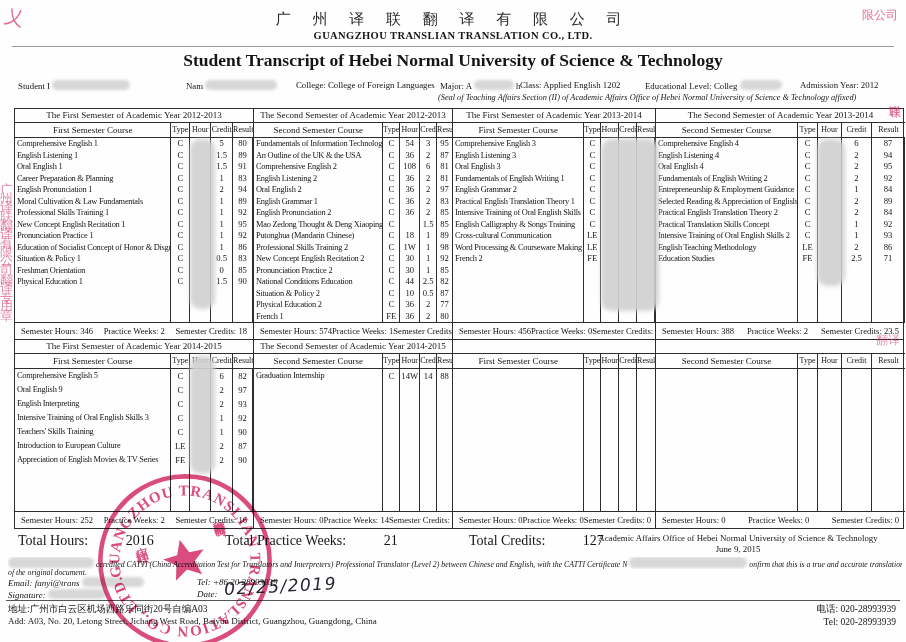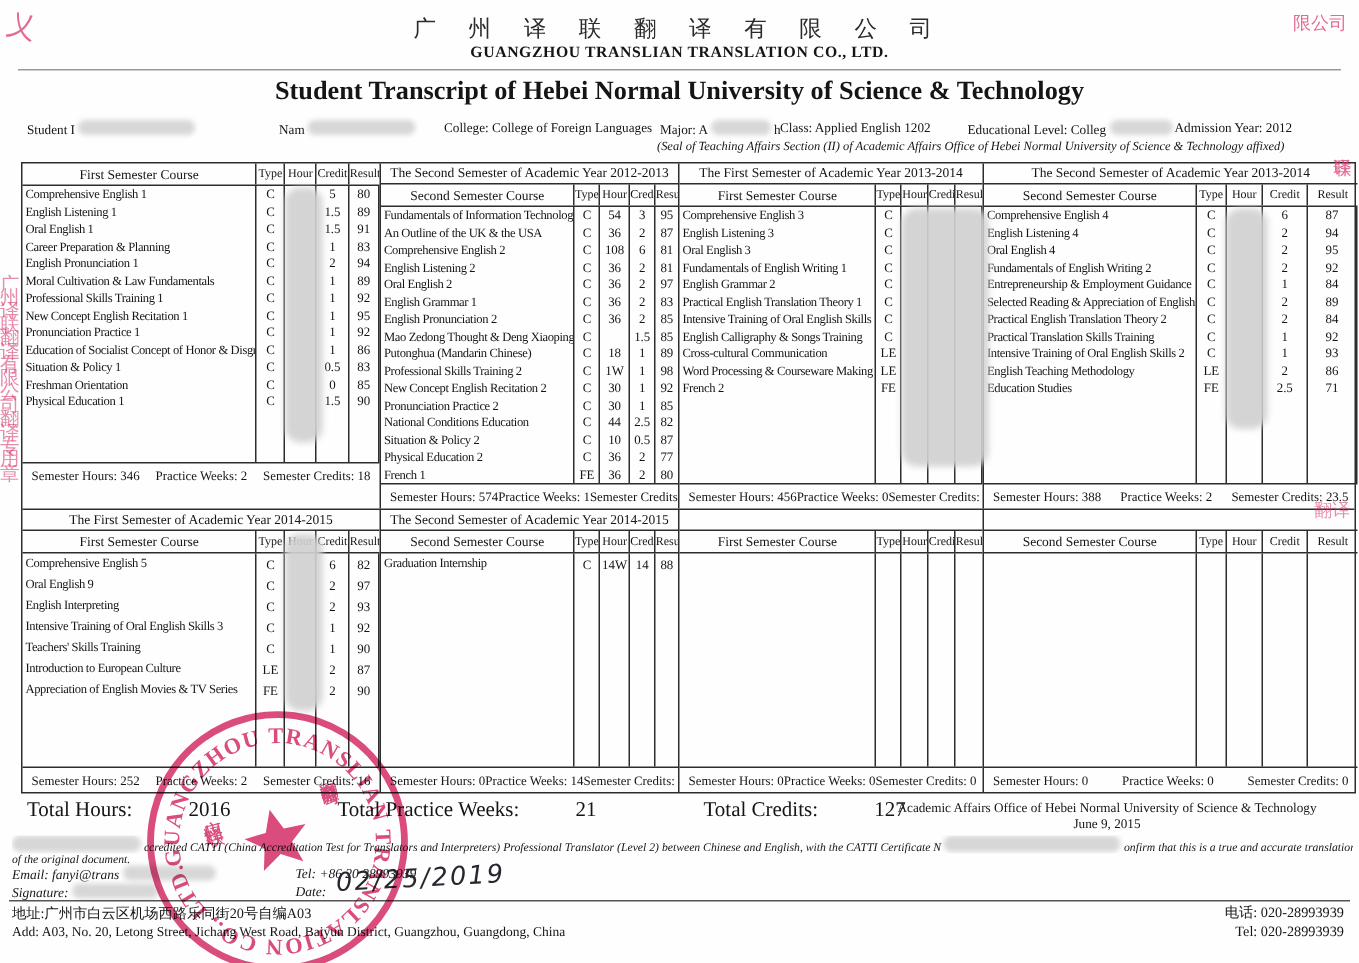--- a/index.html
+++ b/index.html
@@ -80,26 +80,27 @@
   <div class="abs info" style="left:440px;">
     <span>Major: A</span>
     <span class="redact" style="width:40px;"></span>
     <span>h</span>
   </div>
   <div class="abs info" style="left:520px;">Class: Applied English 1202</div>
   <div class="abs info" style="left:645px;">
     <span>Educational Level: Colleg</span>
     <span class="redact" style="width:42px;"></span>
   </div>
-  <div class="abs info" style="left:783px;">Admission Year: 2012</div>
+  <div class="abs info" style="left:800px;">Admission Year: 2012</div>
   <div class="abs seal-note-1">(Seal of Teaching Affairs Section (II) of Academic Affairs Office of Hebei Normal University of Science &amp; Technology affixed)</div>
 
   <div id="table">
       <div class="band">
         <div class="group" style="width: 239px;">
+          <div class="g-title">The First Semester of Academic Year 2012-2013</div>
           <div class="g-head">
             <div class="g-cell course" style="width: 157px;">First Semester Course</div>
             <div class="g-cell" style="width: 19px;">Type</div>
             <div class="g-cell" style="width: 21px;">Hour</div>
             <div class="g-cell" style="width: 22px;">Credit</div>
             <div class="g-cell" style="width: 20px;">Result</div>
           </div>
           <div class="g-body" style="height: 184px;">
             <div class="g-col course" style="width: 157px;">
               <div class="b-cell" style="height: 11.5px; line-height: 11.5px;">Comprehensive English 1</div>
@@ -385,21 +386,21 @@
           </div>
           <div class="g-body" style="height: 184px;">
             <div class="g-col course" style="width: 142px;">
               <div class="b-cell" style="height: 11.5px; line-height: 11.5px;">Comprehensive English 4</div>
               <div class="b-cell" style="height: 11.5px; line-height: 11.5px;">English Listening 4</div>
               <div class="b-cell" style="height: 11.5px; line-height: 11.5px;">Oral English 4</div>
               <div class="b-cell" style="height: 11.5px; line-height: 11.5px;">Fundamentals of English Writing 2</div>
               <div class="b-cell" style="height: 11.5px; line-height: 11.5px;">Entrepreneurship &amp; Employment Guidance</div>
               <div class="b-cell" style="height: 11.5px; line-height: 11.5px;">Selected Reading &amp; Appreciation of English Works</div>
               <div class="b-cell" style="height: 11.5px; line-height: 11.5px;">Practical English Translation Theory 2</div>
-              <div class="b-cell" style="height: 11.5px; line-height: 11.5px;">Practical Translation Skills Training</div>
+              <div class="b-cell" style="height: 11.5px; line-height: 11.5px;">Practical Translation Skills Concept</div>
               <div class="b-cell" style="height: 11.5px; line-height: 11.5px;">Intensive Training of Oral English Skills 2</div>
               <div class="b-cell" style="height: 11.5px; line-height: 11.5px;">English Teaching Methodology</div>
               <div class="b-cell" style="height: 11.5px; line-height: 11.5px;">Education Studies</div>
             </div>
             <div class="g-col" style="width: 20px;">
               <div class="b-cell" style="height: 11.5px; line-height: 11.5px;">C</div>
               <div class="b-cell" style="height: 11.5px; line-height: 11.5px;">C</div>
               <div class="b-cell" style="height: 11.5px; line-height: 11.5px;">C</div>
               <div class="b-cell" style="height: 11.5px; line-height: 11.5px;">C</div>
               <div class="b-cell" style="height: 11.5px; line-height: 11.5px;">C</div>

